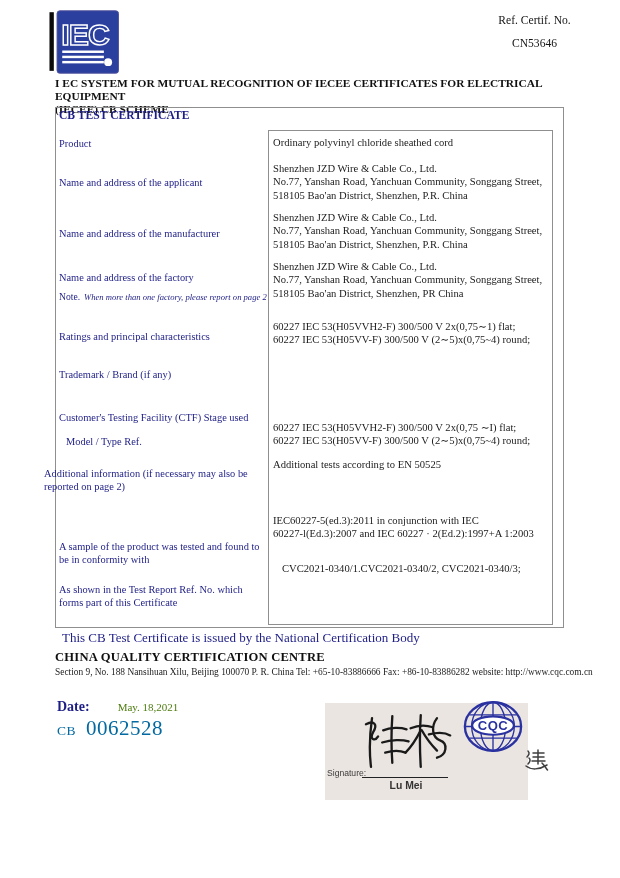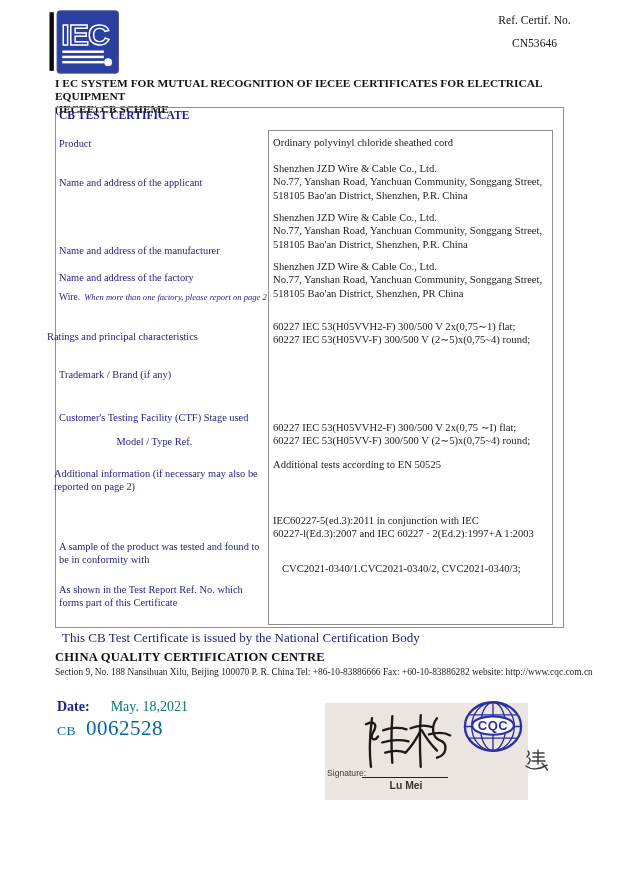--- a/index.html
+++ b/index.html
@@ -15,21 +15,21 @@
   .inner-box { left:268px; top:130px; width:285px; height:495px; border:1.3px solid #8f8f8f; box-sizing:border-box; }
   .cb-title { left:59px; top:109px; font-weight:bold; font-size:11.6px; }
   .scheme-title { left:55px; top:77px; width:520px; font-weight:bold; font-size:11.4px; line-height:13px; color:#111; white-space:pre-line; }
   .ref-block { left:452px; top:14px; width:165px; text-align:center; font-size:11.6px; color:#141414; }
   .ref-num { margin-top:10px; }
   .issued-line { left:62px; top:630px; font-size:13px; }
   .ncb-name { left:55px; top:650px; font-size:12.6px; font-weight:bold; color:#101010; letter-spacing:0.2px; }
   .ncb-details { left:55px; top:667px; width:540px; font-size:9.4px; color:#1b1b1b; }
   .date-line { left:57px; top:697px; }
   .date-label { color:#1d1d86; font-size:14px; font-weight:bold; }
-  .date-value { color:#0f766e; font-size:14px; margin-left:17px; }
+  .date-value { color:#4d7c0f; font-size:11px; margin-left:24px; }
   .cb-line { left:57px; top:716px; color:#0369a1; }
   .cb-prefix { font-size:13.5px; letter-spacing:0.5px; }
   .cb-number { font-size:21px; margin-left:6px; letter-spacing:0.5px; }
   .sig-patch { left:325px; top:703px; width:203px; height:97px; background:#eae5e1; }
   .sig-label { left:327px; top:768px; font-family:"Liberation Sans","DejaVu Sans",sans-serif; font-size:8.6px; color:#3c3c3c; }
   .sig-line { left:362px; top:777px; width:86px; height:0; border-top:1.4px solid #222; }
   .sig-name { left:364px; top:780px; width:84px; text-align:center; font-family:"Liberation Sans","DejaVu Sans",sans-serif; font-size:10.4px; font-weight:bold; color:#333; }
   .note-prefix { font-size:9.6px; color:#1d1d86; }
   .note-italic { font-style:italic; font-size:8.6px; color:#1d1d86; }
   svg text { font-family:"Liberation Sans","DejaVu Sans",sans-serif; }
@@ -59,31 +59,31 @@
   <div class="abs scheme-title">I EC SYSTEM FOR MUTUAL RECOGNITION OF IECEE CERTIFICATES FOR ELECTRICAL EQUIPMENT
 (IECEE) CB SCHEME</div>
 
   <div class="abs outer-box"></div>
   <div class="abs inner-box"></div>
 
   <div class="abs cb-title navy">CB TEST CERTIFICATE</div>
 
   <div class="abs lbl" style="left:59px; top:137px; width:205px;">Product</div>
   <div class="abs lbl" style="left:59px; top:176px; width:205px;">Name and address of the applicant</div>
-  <div class="abs lbl" style="left:59px; top:227px; width:205px;margin-top:17px;">Name and address of the manufacturer</div>
+  <div class="abs lbl" style="left:59px; top:227px; width:205px;">Name and address of the manufacturer</div>
   <div class="abs lbl" style="left:59px; top:271px; width:205px;">Name and address of the factory</div>
   <div class="abs" style="left:59px; top:286px; width:209px;">
-    <span class="note-prefix">Wire.</span>
+    <span class="note-prefix">Note.</span>
     <span class="note-italic">When more than one factory, please report on page 2</span>
   </div>
-  <div class="abs lbl" style="left:47px; top:330px; width:205px;font-family:Liberation Serif, serif;">Ratings and principal characteristics</div>
+  <div class="abs lbl" style="left:59px; top:330px; width:205px;font-family:Liberation Serif, serif;">Ratings and principal characteristics</div>
   <div class="abs lbl" style="left:59px; top:368px; width:205px;">Trademark / Brand (if any)</div>
   <div class="abs lbl" style="left:59px; top:411px; width:208px;">Customer's Testing Facility (CTF) Stage used</div>
-  <div class="abs lbl" style="left:52px; top:435px; width:205px;text-align:center;">Model / Type Ref.</div>
-  <div class="abs lbl" style="left:54px; top:467px; width:208px;">Additional information (if necessary may also be reported on page 2)</div>
+  <div class="abs lbl" style="left:66px; top:435px; width:205px;">Model / Type Ref.</div>
+  <div class="abs lbl" style="left:44px; top:467px; width:208px;">Additional information (if necessary may also be reported on page 2)</div>
   <div class="abs lbl" style="left:59px; top:540px; width:202px;">A sample of the product was tested and found to be in conformity with</div>
   <div class="abs lbl" style="left:59px; top:583px; width:206px;">As shown in the Test Report Ref. No. which forms part of this Certificate</div>
 
   <div class="abs val" style="left:273px; top:136px; width:275px;">Ordinary polyvinyl chloride sheathed cord</div>
   <div class="abs val" style="left:273px; top:162px; width:277px;">Shenzhen JZD Wire &amp; Cable Co., Ltd.
 No.77, Yanshan Road, Yanchuan Community, Songgang Street,
 518105 Bao'an District, Shenzhen, P.R. China</div>
   <div class="abs val" style="left:273px; top:211px; width:277px;">Shenzhen JZD Wire &amp; Cable Co., Ltd.
 No.77, Yanshan Road, Yanchuan Community, Songgang Street,
 518105 Bao'an District, Shenzhen, P.R. China</div>
@@ -94,21 +94,21 @@
 60227 IEC 53(H05VV-F) 300/500 V (2∼5)x(0,75~4) round;</div>
   <div class="abs val" style="left:273px; top:421px; width:277px;">60227 IEC 53(H05VVH2-F) 300/500 V 2x(0,75 ∼I) flat;
 60227 IEC 53(H05VV-F) 300/500 V (2∼5)x(0,75~4) round;</div>
   <div class="abs val" style="left:273px; top:458px; width:277px;">Additional tests according to EN 50525</div>
   <div class="abs val" style="left:273px; top:514px; width:277px;">IEC60227-5(ed.3):2011 in conjunction with IEC
 60227-l(Ed.3):2007 and IEC 60227 · 2(Ed.2):1997+A 1:2003</div>
   <div class="abs val" style="left:282px; top:562px; width:268px;">CVC2021-0340/1.CVC2021-0340/2, CVC2021-0340/3;</div>
 
   <div class="abs issued-line navy">This CB Test Certificate is issued by the National Certification Body</div>
   <div class="abs ncb-name">CHINA QUALITY CERTIFICATION CENTRE</div>
-  <div class="abs ncb-details">Section 9, No. 188 Nansihuan Xilu, Beijing 100070 P. R. China Tel: +86-10-83886666 Fax: +60-10-83886282 website: http://www.cqc.com.cn</div>
+  <div class="abs ncb-details">Section 9, No. 188 Nansihuan Xilu, Beijing 100070 P. R. China Tel: +65-10-83886666 Fax: +86-10-83886282 website: http://www.cqc.com.cn</div>
 
   <div class="abs date-line">
     <span class="date-label">Date:</span>
     <span class="date-value">May. 18,2021</span>
   </div>
 
   <div class="abs cb-line">
     <span class="cb-prefix">CB</span>
     <span class="cb-number">0062528</span>
   </div>

